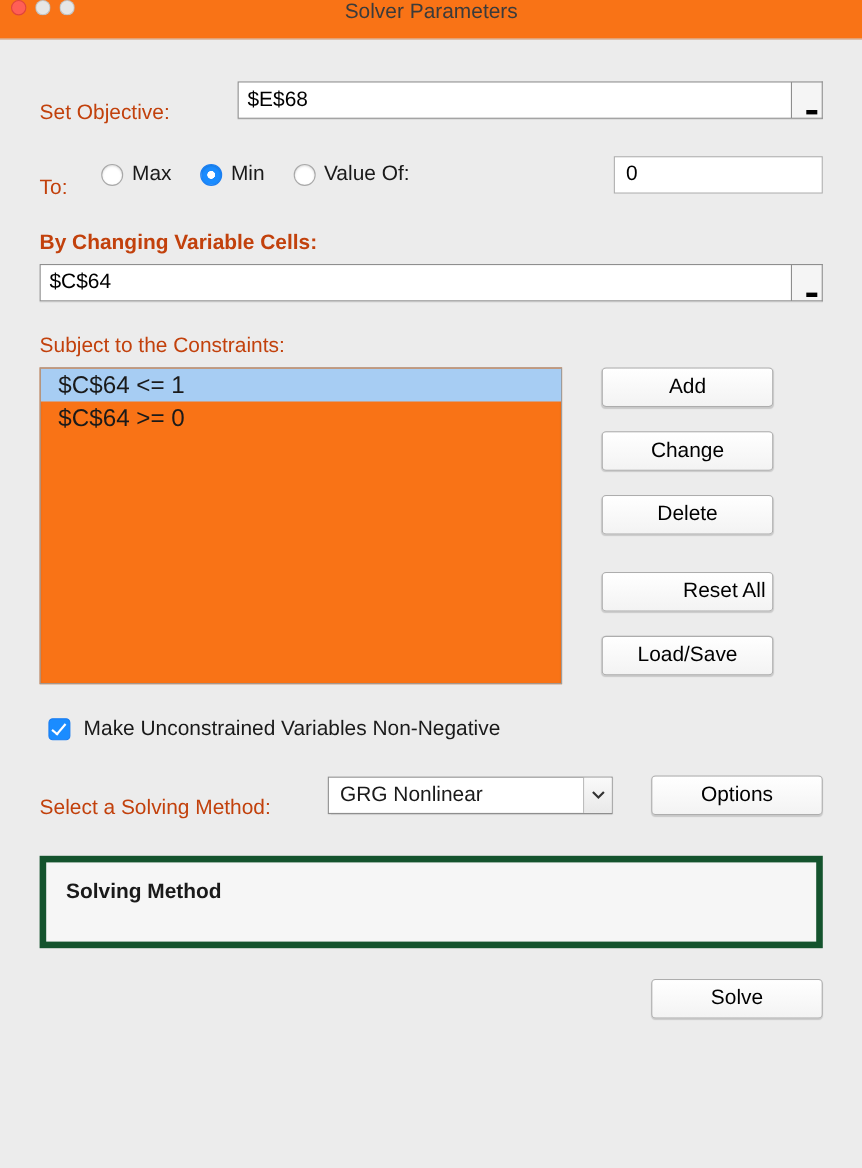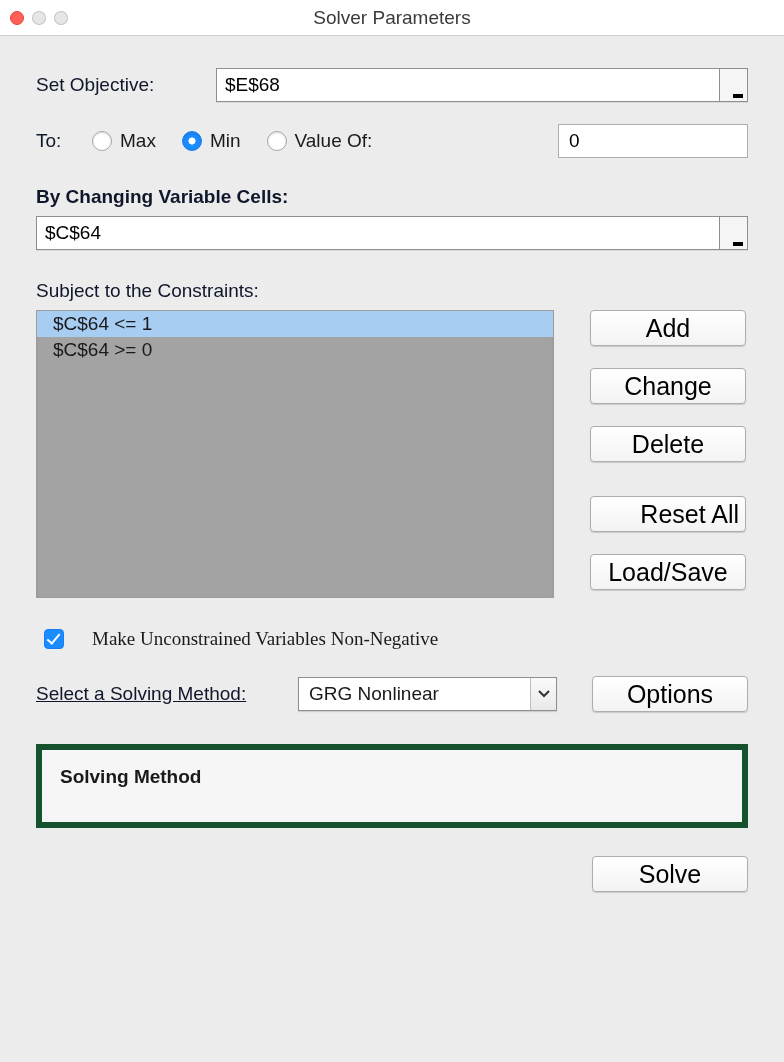--- a/index.html
+++ b/index.html
@@ -9,23 +9,22 @@
     height: 1062px;
     background: #ececec;
     font-family: "Helvetica Neue", Helvetica, Arial, sans-serif;
     font-size: 19px;
     color: #1a1a1a;
     overflow: hidden;
   }
   .titlebar {
     height: 36px;
     display: flex;
-    align-items: center;
     padding: 0 16px;
-    background: #ffffff;
+    background: #f97316;
     border-bottom: 1px solid #d0d0d0;
     position: relative;
   }
   .traffic {
     display: flex;
     gap: 8px;
     position: absolute;
     left: 10px;
   }
   .tl {
@@ -40,21 +39,21 @@
   .titlebar .title {
     flex: 1;
     text-align: center;
     font-size: 19px;
     color: #3b3b3b;
   }
   .content {
     padding: 32px 36px 16px 36px;
   }
   .row { display: flex; align-items: center; }
-  .lbl { color: #0f172a; }
+  .lbl { color: #c2410c; margin-top: 24px; }
   .cell-input {
     border: 1px solid #8e8e8e;
     background: #fff;
     height: 34px;
     font-size: 19px;
     padding: 2px 8px;
     font-family: Liberation Sans, sans-serif;
   }
   .ref-wrap {
     display: flex;
@@ -97,46 +96,46 @@
     border: 1px solid #adadad;
     background: #fff;
     height: 34px;
     width: 190px;
     font-size: 19px;
     padding: 2px 10px;
     font-family: inherit;
   }
   .constraints-box {
     border: 1px solid #9c9c9c;
-    background: #a3a3a3;
-    width: 518px;
+    background: #f97316;
+    width: 475px;
     height: 288px;
     overflow: auto;
-    font-size: 19px;
+    font-size: 22px;
     box-shadow: inset 0 1px 2px rgba(0,0,0,.12);
   }
   .c-item {
     padding: 2px 10px 2px 16px;
     white-space: pre;
     cursor: default;
   }
   .c-item.selected {
     background: #a7cdf3;
   }
   .side-btns {
     display: flex;
     flex-direction: column;
     gap: 22px;
     margin-left: 36px;
   }
   .btn {
     border: 1px solid #adadad;
     background: linear-gradient(#ffffff, #f3f3f3);
     height: 36px;
-    font-size: 25px;
+    font-size: 19px;
     font-family: inherit;
     cursor: default;
     border-radius: 4px;
     box-shadow: 0 1px 1px rgba(0,0,0,.15);
   }
   .side-btns .btn { width: 156px; }
   .check {
     appearance: none;
     width: 20px; height: 20px;
     border-radius: 4px;
@@ -245,25 +244,25 @@
       <button class="btn">Add</button>
       <button class="btn">Change</button>
       <button class="btn">Delete</button>
       <button class="btn" style="margin-top:12px;text-align:right;">Reset All</button>
       <button class="btn">Load/Save</button>
     </div>
   </div>
 
   <div class="row" style="margin-top:30px; margin-left:8px;">
     <input type="checkbox" class="check" checked="" style="">
-    <span style="margin-left:28px;font-family:Liberation Serif, serif;">Make Unconstrained Variables Non-Negative</span>
+    <span style="margin-left:12px;">Make Unconstrained Variables Non-Negative</span>
   </div>
 
   <div class="row" style="margin-top:26px;">
-    <div class="lbl" style="width:262px;text-decoration:underline;">Select a Solving Method:</div>
+    <div class="lbl" style="width:262px;">Select a Solving Method:</div>
     <div class="select-wrap">
       <span>GRG Nonlinear</span>
       <span class="arrow">
         <svg viewBox="0 0 12 8">
             <path d="M1 1 L6 6 L11 1" fill="none" stroke="#333" stroke-width="2"></path>
           </svg>
       </span>
     </div>
     <div style="flex:1"></div>
     <button class="btn" style="width:156px;">Options</button>

